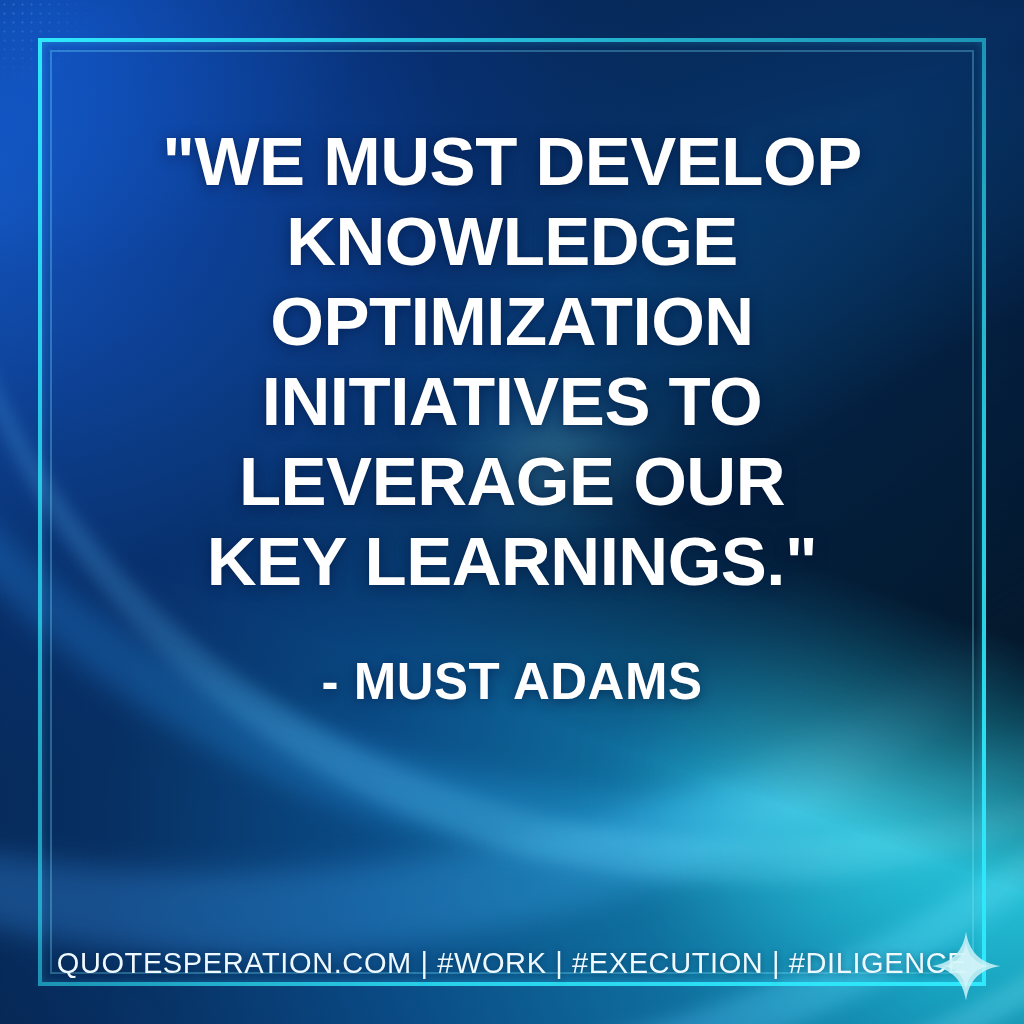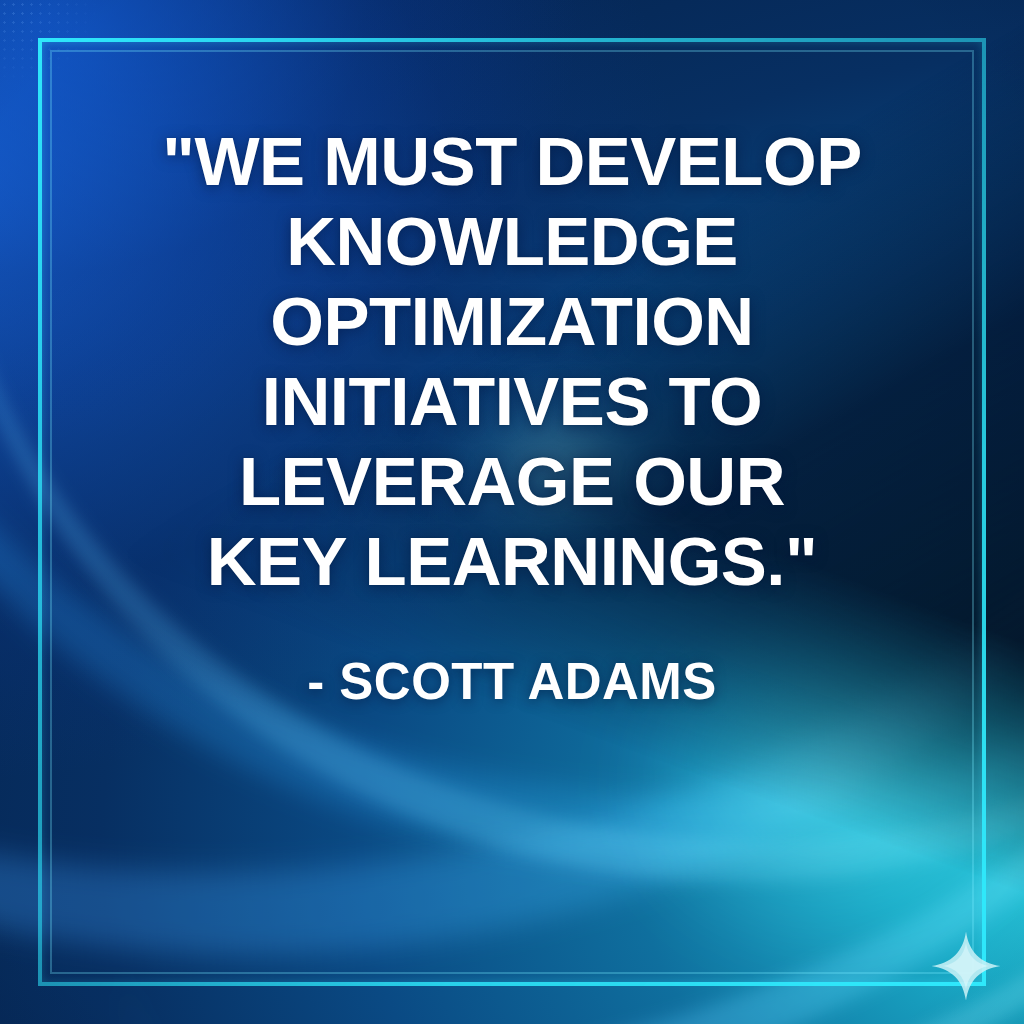--- a/index.html
+++ b/index.html
@@ -204,22 +204,25 @@
   <div class="bg-layer vignette"></div>
   <div class="bg-layer dots"></div>
 
   <div id="frame"></div>
   <div id="frame-inner"></div>
 
   <div id="content">
 
     <div id="quote">"WE MUST DEVELOP KNOWLEDGE OPTIMIZATION INITIATIVES TO LEVERAGE OUR KEY LEARNINGS."</div>
 
-    <div id="attribution">- SCOTT ADAMS</div>
-
+    <div id="attribution">- MUST ADAMS</div>
+
+    <div id="footer">
+      <span id="footer-text">QUOTESPERATION.COM | #WORK | #EXECUTION | #DILIGENCE</span>
+    </div>
 
     <svg id="sparkle" viewBox="0 0 100 100" aria-hidden="true">
       <path d="M50 2 C54 30 70 46 98 50 C70 54 54 70 50 98 C46 70 30 54 2 50 C30 46 46 30 50 2 Z" fill="rgba(198,240,246,0.88)"></path>
       <path d="M50 18 C53 36 64 47 82 50 C64 53 53 64 50 82 C47 64 36 53 18 50 C36 47 47 36 50 18 Z" fill="rgba(226,250,253,0.55)"></path>
     </svg>
 
   </div>
 </div>
 
 </body></html>

